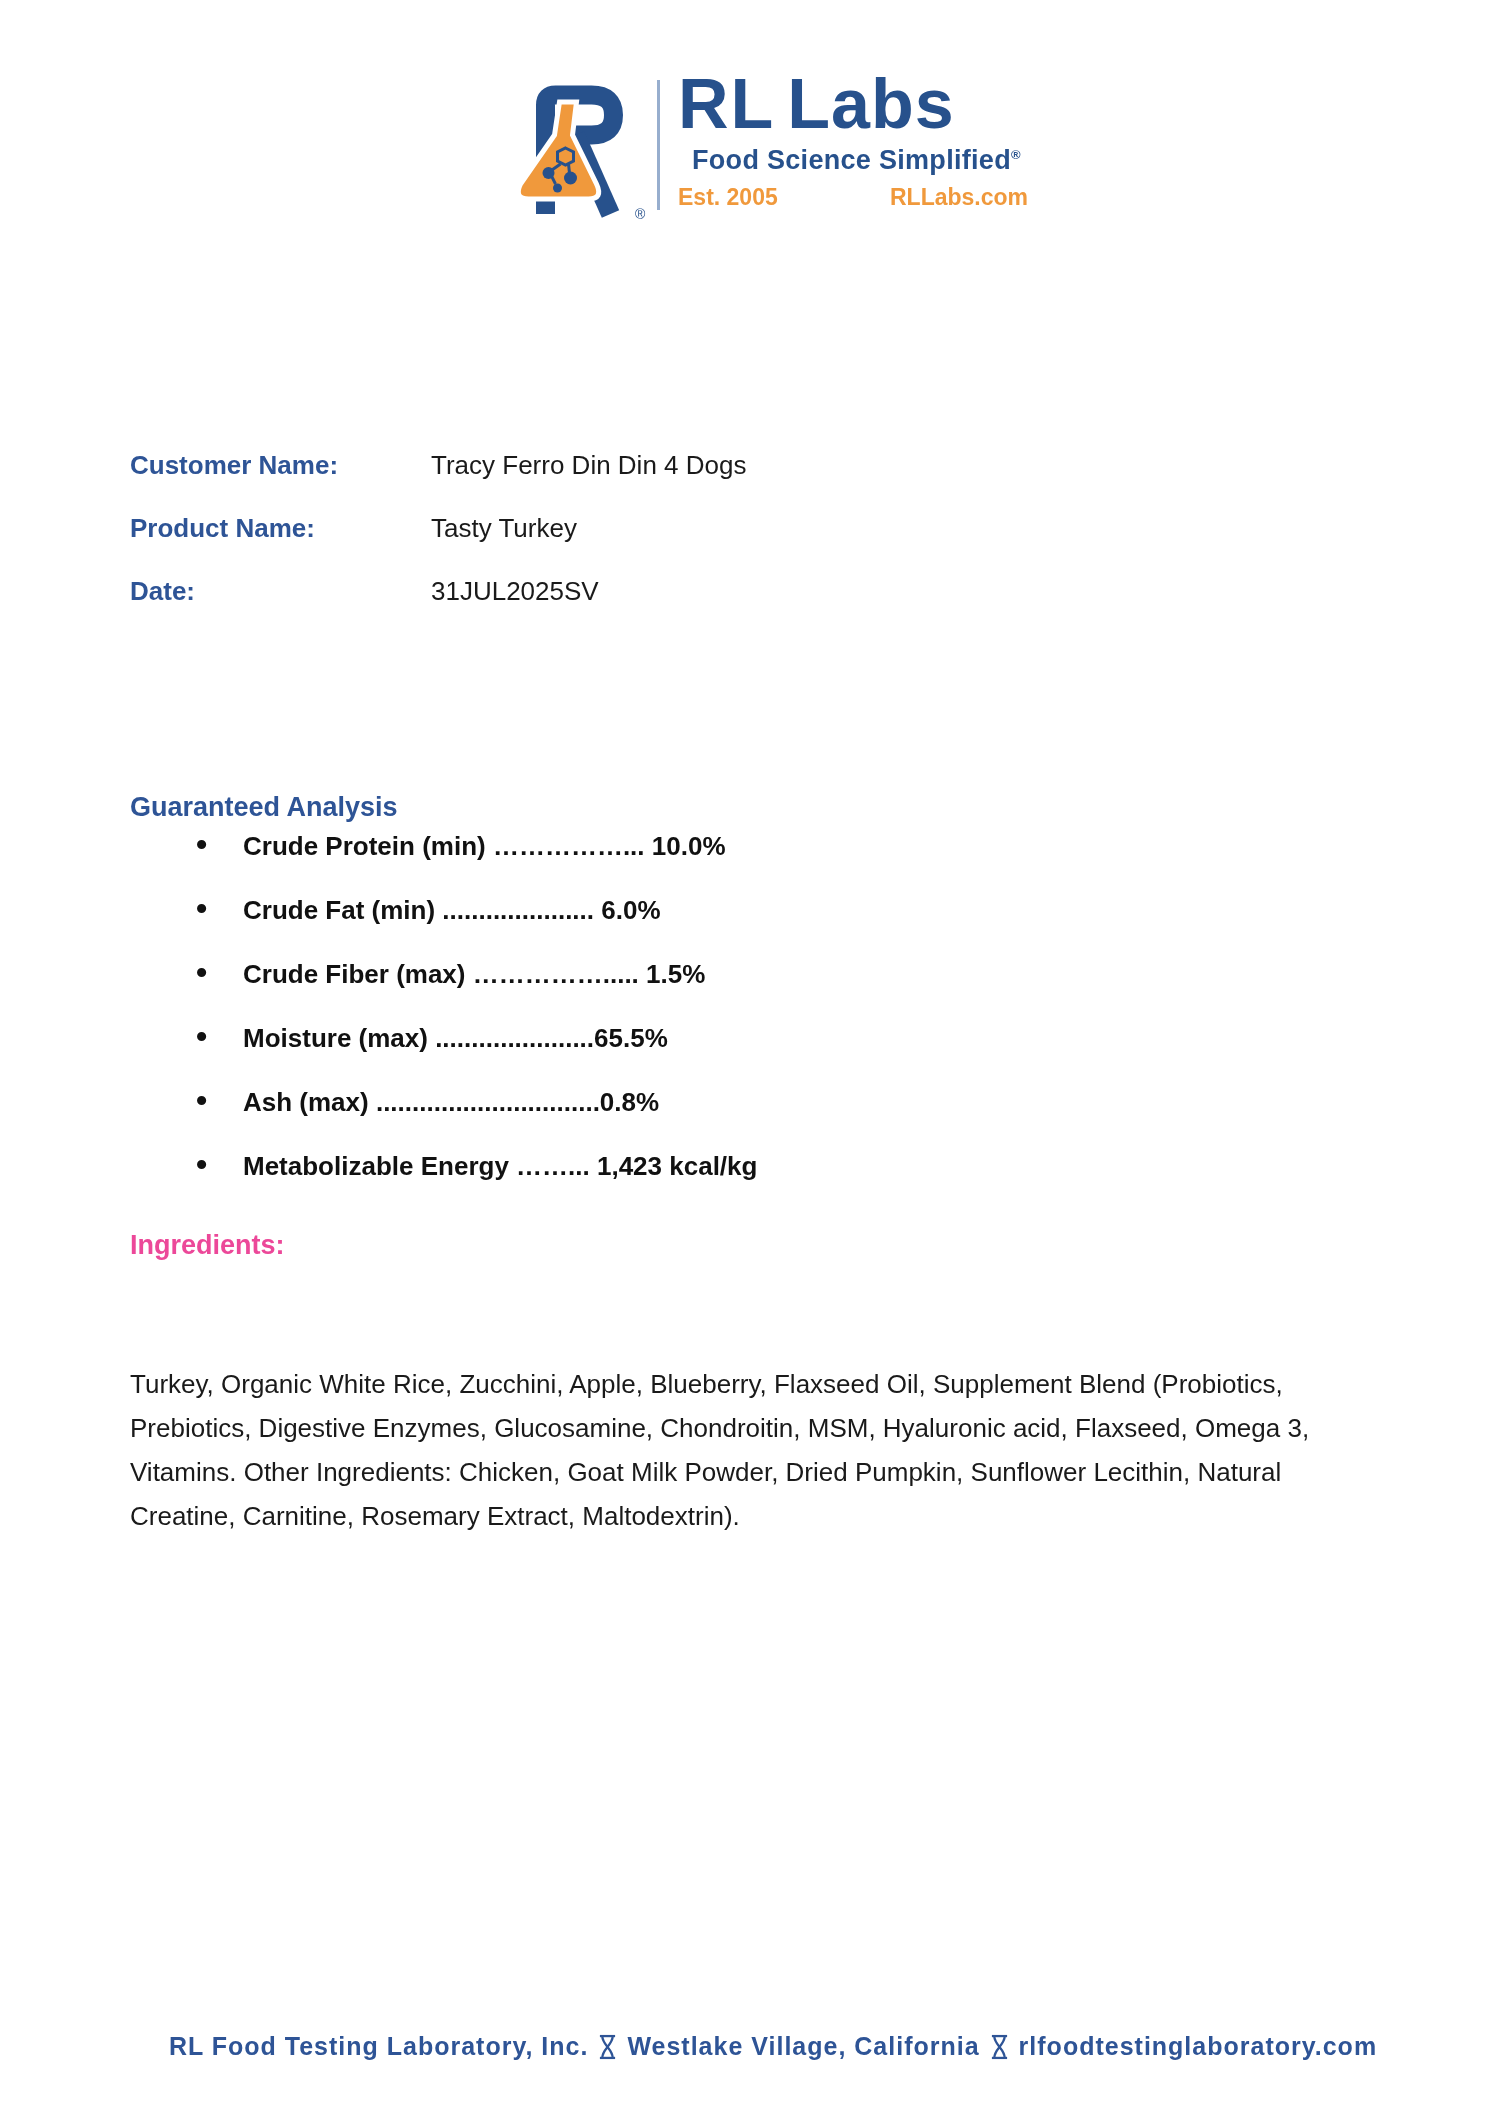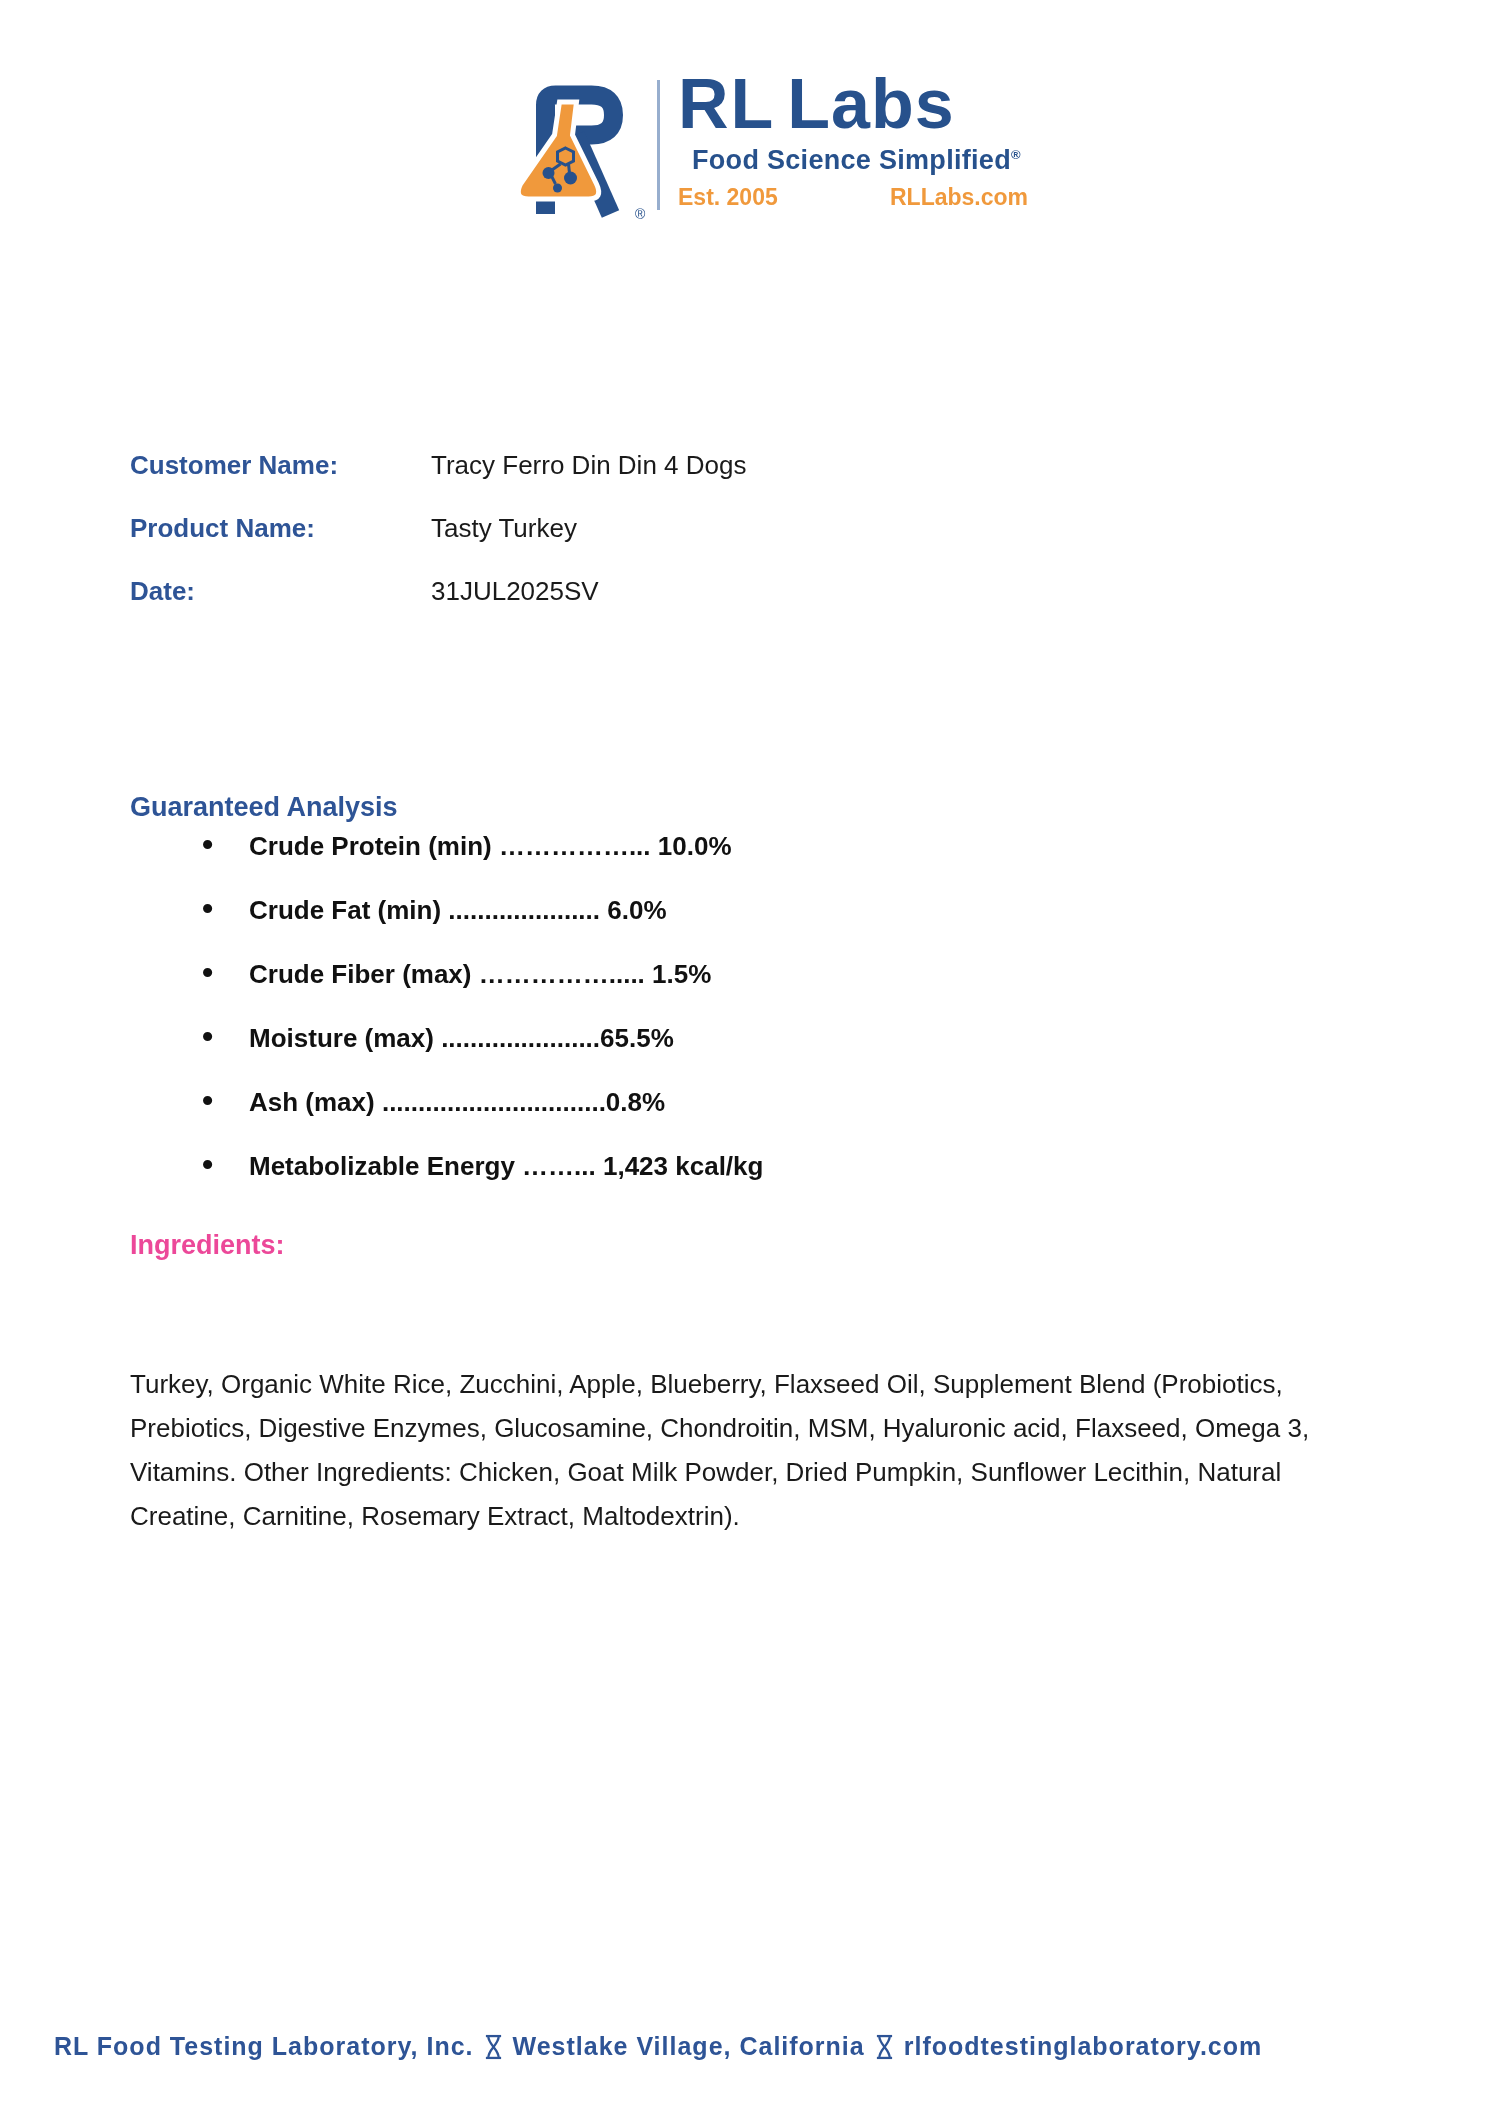--- a/index.html
+++ b/index.html
@@ -25,31 +25,31 @@
     position:absolute;left:0;top:312px;width:100%;box-sizing:border-box;padding-left:78px;
     text-align:center;font-size:40px;font-weight:bold;color:#2e5496;
   }
   
   .info{position:absolute;left:130px;top:452px;}
   .info-row{display:flex;font-size:26px;line-height:27px;margin-bottom:36px;}
   .info-label{width:301px;font-weight:bold;color:#2e5496;flex:0 0 auto;}
   .info-value{color:#1a1a1a;white-space:nowrap;}
   
   .ga-heading{position:absolute;left:130px;top:770px;font-size:27px;font-weight:bold;color:#2e5496;}
-  .ga-list{position:absolute;left:202px;top:832px;margin:0;padding:0;list-style:none;
+  .ga-list{position:absolute;left:196px;top:832px;margin:0;padding:0;list-style:none;
     font-size:26px;font-weight:bold;color:#111;}
   .ga-list li{position:relative;padding-left:47px;line-height:29px;margin-bottom:35px;white-space:nowrap;}
   .ga-list li::before{content:"\2022";position:absolute;left:0;top:-2px;font-size:32px;color:#111;}
   
   .ing-heading{position:absolute;left:130px;top:1208px;font-size:27px;font-weight:bold;color:#ec4899;}
   .ing-text{position:absolute;left:130px;top:1336px;width:1258px;font-size:26px;line-height:44px;color:#1a1a1a;}
   
   .footer{
     position:absolute;left:0;top:2032px;width:100%;box-sizing:border-box;padding-left:54px;
-    display:flex;align-items:center;gap:10px;
+    display:flex;justify-content:center;align-items:center;gap:10px;
     font-size:25px;font-weight:bold;color:#2e5496;letter-spacing:1px;white-space:nowrap;
   }
   .footer svg{flex:0 0 auto;display:block;}
 </style>
 </head>
 <body>
 
 <div class="page">
 
   <header class="logo">

